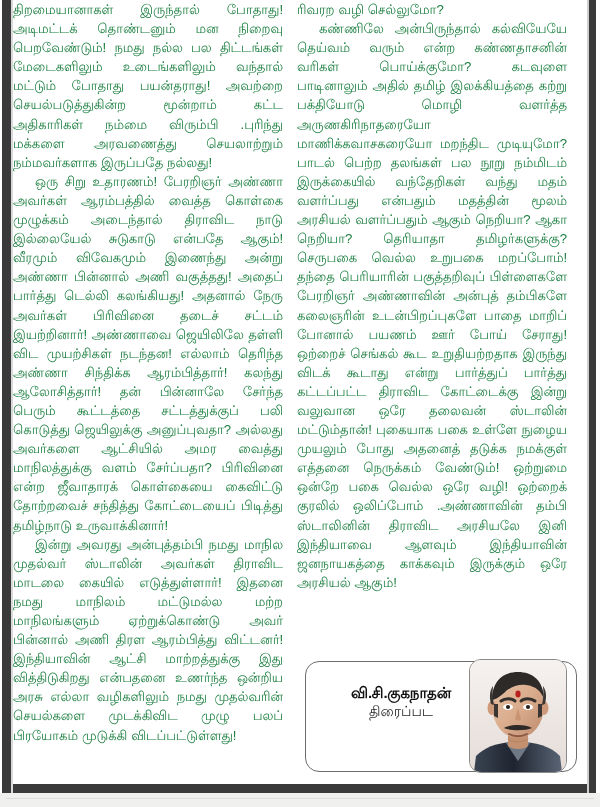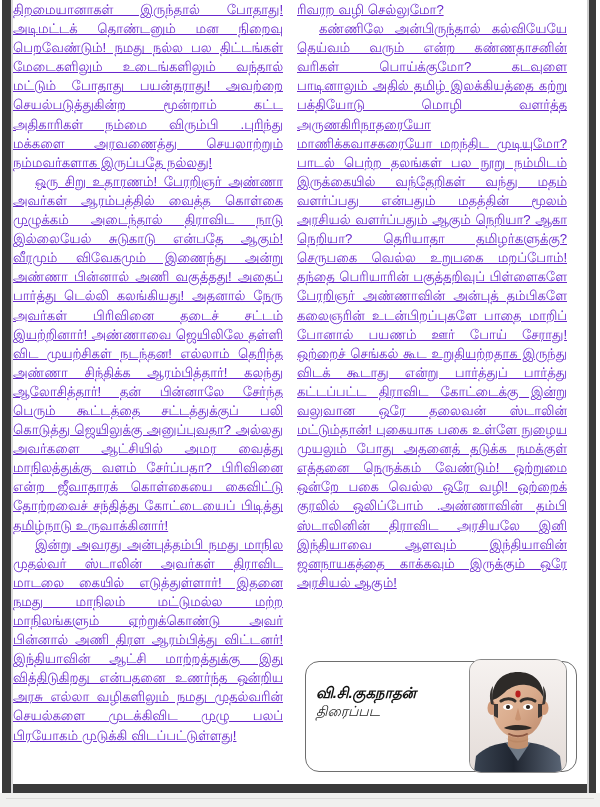--- a/index.html
+++ b/index.html
@@ -43,48 +43,47 @@
     position:absolute;top:0;width:270px;
   }
   #col-left{left:0px;}
   #col-right{left:284px;}
 
   .para{
     margin:0 0 0 0;
     font-family:"Liberation Sans","DejaVu Sans",sans-serif;
     font-size:13.2px;
     line-height:19.1px;
-    color:#6d28d9;
+    color:#15803d;
     text-align:justify;
     text-align-last:left;
     letter-spacing:-0.1px;
     word-spacing:0.4px;
     -webkit-font-smoothing:none;
     text-rendering:optimizeSpeed;
-    text-decoration:underline;
   }
   .para.indent{text-indent:22px;}
   .para.cont{text-indent:0;}
 
   
   #cols{
     filter:contrast(1.04) saturate(0.9);
   }
 
   
   #author-card{
     position:absolute;left:305px;top:661px;width:272px;height:111px;
     background:#ffffff;
     border:1.5px solid #6e6e6e;
     border-radius:14px;
     box-sizing:border-box;
     box-shadow:0 0 0 1px #ffffff inset;
   }
   #author-text{
-    position:absolute;left:10px;top:22px;width:170px;text-align:left;font-style:italic;
+    position:absolute;left:10px;top:22px;width:170px;text-align:center;
   }
   #author-name{
     font-size:15px;font-weight:bold;color:#121212;letter-spacing:-0.2px;
     line-height:18px;white-space:nowrap;
   }
   #author-role1,#author-role2{
     font-size:14px;color:#2a2a2a;line-height:17px;margin-top:1px;
   }
   
   #author-photo{

